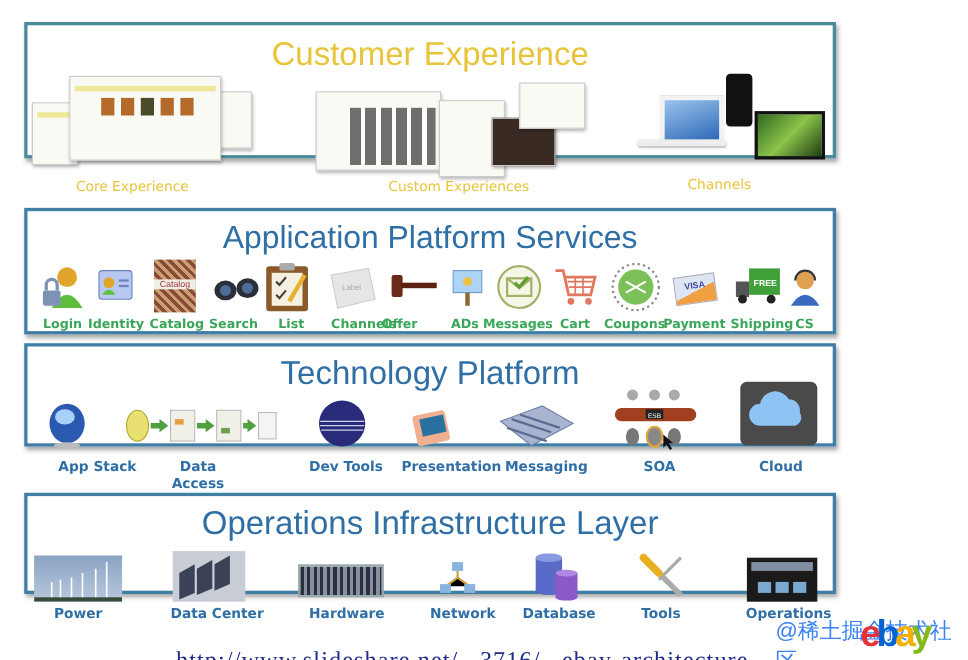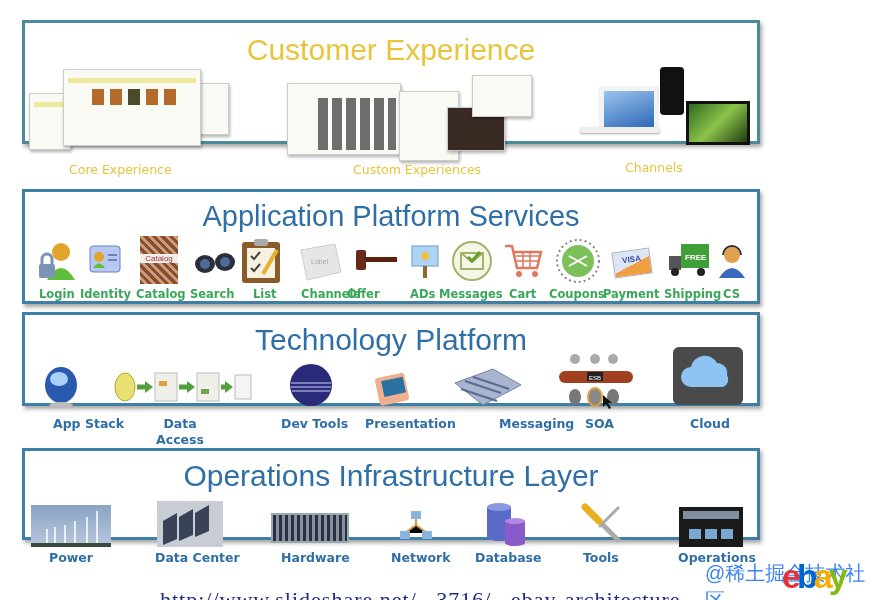--- a/index.html
+++ b/index.html
@@ -216,21 +216,21 @@
   <svg class="icon" style="left:348px;top:54px" width="40" height="40" viewBox="0 0 40 40">
     <rect x="4" y="6" width="30" height="28" rx="3" fill="#f0b090" transform="rotate(-12 20 20)"></rect>
     <rect x="10" y="10" width="22" height="16" fill="#2a70a0" transform="rotate(-12 20 20)"></rect>
   </svg>
   <div class="lbl" style="left:340px;width:60px;white-space:normal;line-height:16px;"><span>Presentation</span></div>
 
   <svg class="icon" style="left:428px;top:52px" width="70" height="40" viewBox="0 0 70 40">
     <path d="M2 16 L40 2 L68 18 L30 38Z" fill="#a8b4d0" stroke="#7080a8"></path>
     <path d="M12 14 L48 26 M20 10 L56 22 M8 22 L44 34" stroke="#5a6a90" stroke-width="2"></path>
   </svg>
-  <div class="lbl" style="left:434px;margin-left:40px;">Messaging</div>
+  <div class="lbl" style="left:434px;">Messaging</div>
 
   <svg class="icon" style="left:532px;top:34px" width="78" height="60" viewBox="0 0 78 60">
     <circle cx="18" cy="10" r="5" fill="#aaa"></circle>
       <circle cx="38" cy="10" r="5" fill="#aaa"></circle>
       <circle cx="56" cy="10" r="5" fill="#aaa"></circle>
     <rect x="2" y="22" width="74" height="12" rx="6" fill="#a04020"></rect>
     <rect x="30" y="23" width="16" height="9" fill="#222"></rect>
       <text x="32" y="31" font-size="6" fill="#fff" font-family="Liberation Sans, sans-serif">ESB</text>
     <ellipse cx="18" cy="48" rx="6" ry="8" fill="#777"></ellipse>
       <ellipse cx="38" cy="48" rx="7" ry="9" fill="#888" stroke="#e0a040" stroke-width="2"></ellipse>

